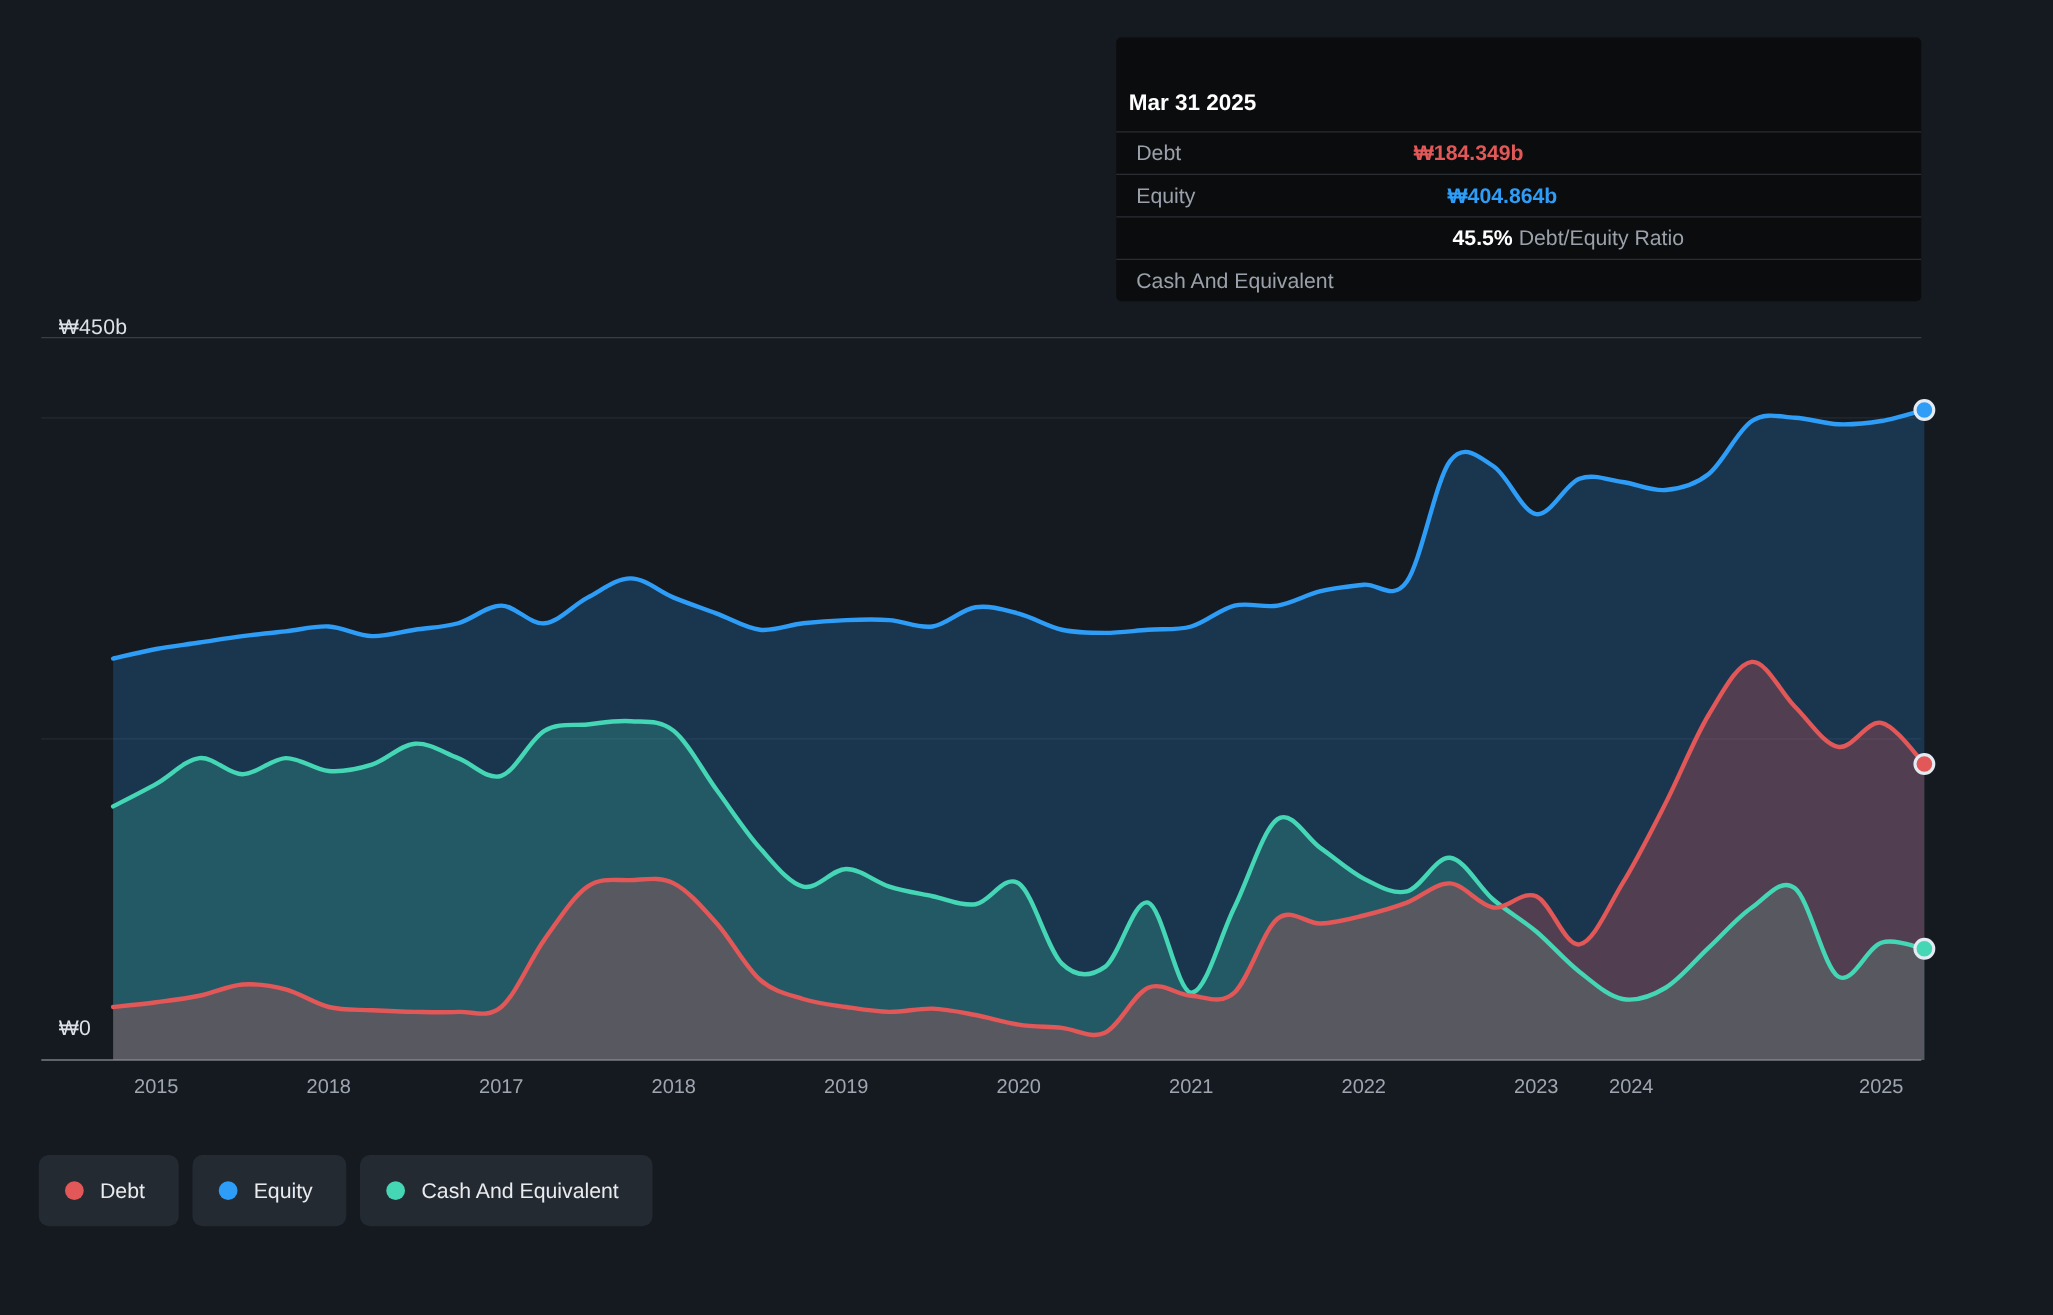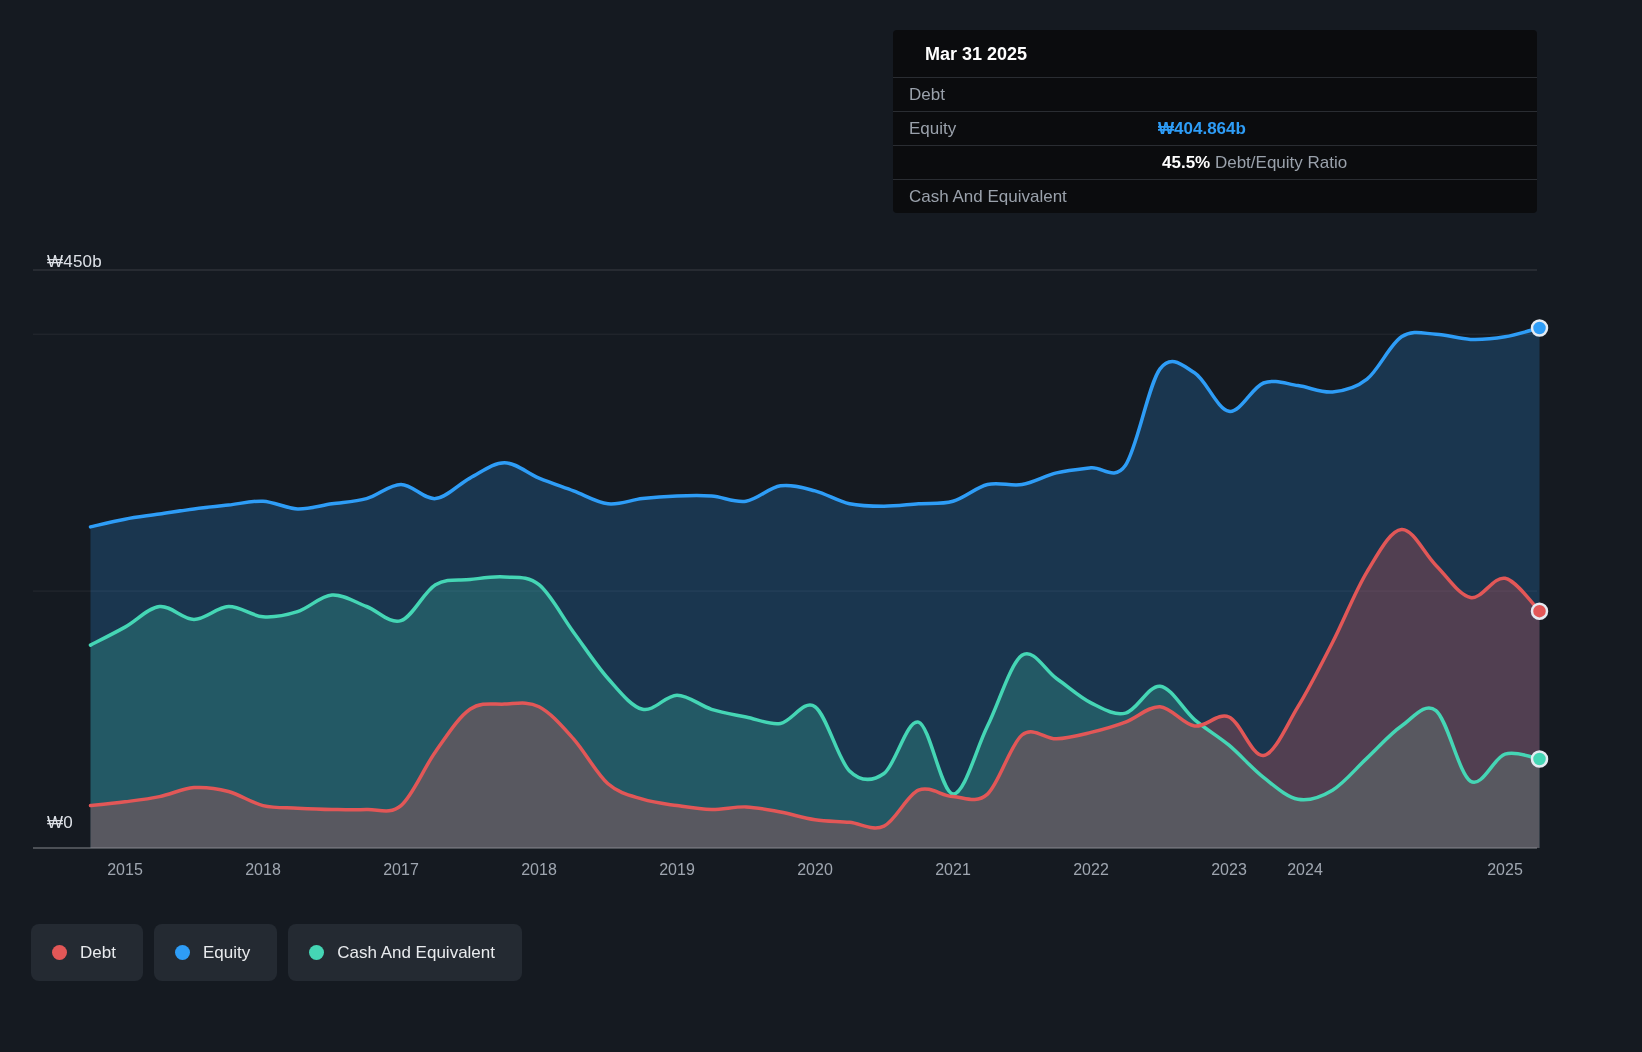--- a/index.html
+++ b/index.html
@@ -11,21 +11,21 @@
   }
   #chart-svg { position:absolute; left:0; top:0; }
   .axis-label { position:absolute; color:#dde1e7; font-size:17px; letter-spacing:.2px; }
   .axis-label.top  { left:47px; top:252px; }
   .axis-label.zero { left:47px; top:813px; }
   .x-label { position:absolute; top:861px; transform:translateX(-50%); color:#9fa6b0; font-size:16px; }
   .tooltip {
     position:absolute; left:893px; top:30px; width:644px;
     background:#0b0c0e; border-radius:4px; color:#fff;
   }
-  .tt-title { font-size:18px; font-weight:bold; padding:14px 32px 12px; }
+  .tt-title { font-size:18px; font-weight:bold; padding:14px 10px 12px;margin-top:28px; }
   .tt-row {
     display:grid; grid-template-columns:222px 1fr; align-items:center;
     padding:5px 16px; border-top:1px solid #2a2d32; font-size:17px; min-height:34px;
   }
   .tt-label { color:#9aa1ab; }
   .tt-value { font-weight:bold; }
   .tt-value.debt   { color:#e25757; }
   .tt-value.equity { color:#2e9df7;margin-left:27px; }
   .tt-value.cash   { color:#45d6b5; }
   .tt-ratio-value  { font-weight:bold; color:#ffffff;margin-left:31px; }
@@ -72,20 +72,21 @@
     <span class="x-label" style="left:1091px">2022</span>
     <span class="x-label" style="left:1229px">2023</span>
     <span class="x-label" style="left:1305px">2024</span>
     <span class="x-label" style="left:1505px">2025</span>
   </div>
 
   <div class="tooltip">
     <div class="tt-title">Mar 31 2025</div>
     <div class="tt-row">
       <span class="tt-label">Debt</span>
+      <span class="tt-value debt">₩184.349b</span>
     </div>
     <div class="tt-row">
       <span class="tt-label">Equity</span>
       <span class="tt-value equity">₩404.864b</span>
     </div>
     <div class="tt-row">
       <span></span>
       <span>
         <span class="tt-ratio-value">45.5%</span>
         <span class="tt-label">Debt/Equity Ratio</span>

